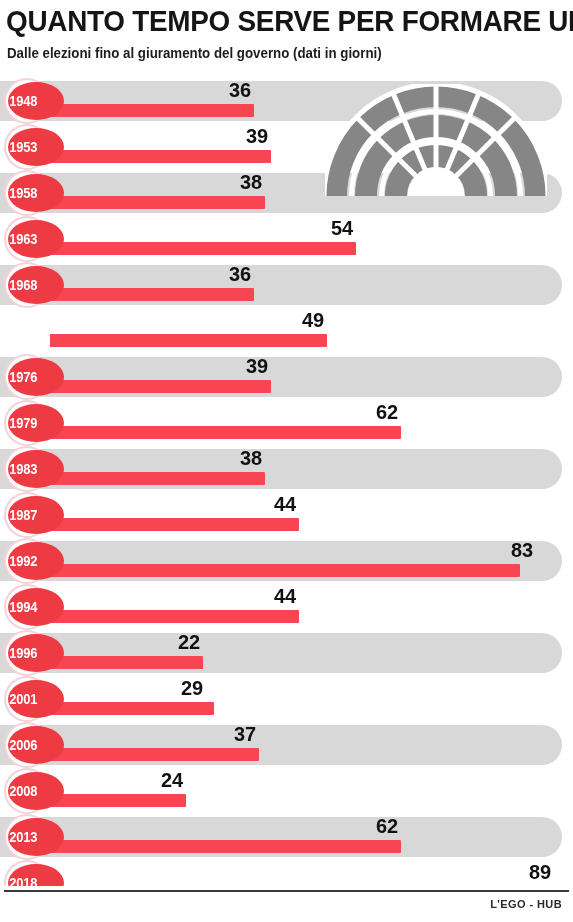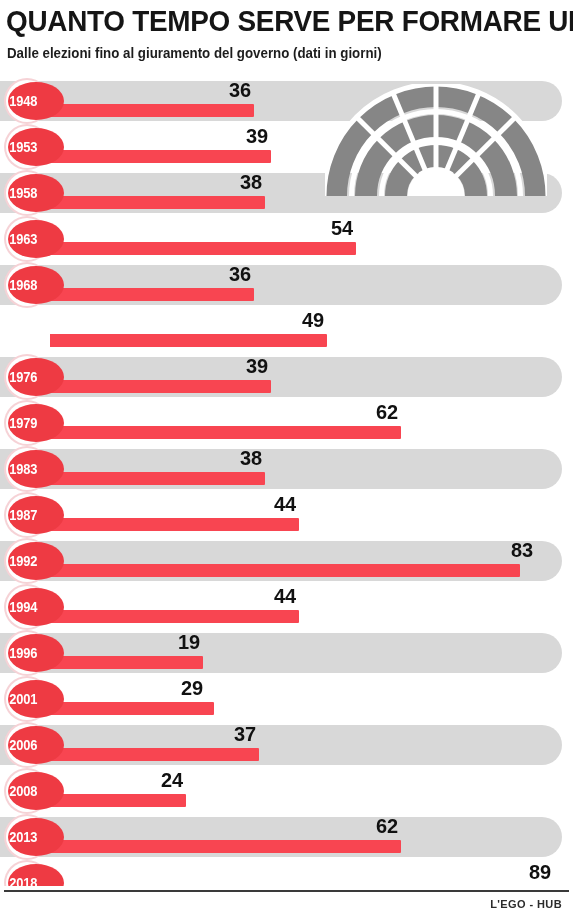--- a/index.html
+++ b/index.html
@@ -352,21 +352,21 @@
           <div class="badge-ring"></div>
           <div class="badge-disc">
             <span class="badge-label">1994</span>
           </div>
         </div>
       </div>
       <div class="row" style="top: 552px;">
         <div class="row-bg"></div>
         <div class="track"></div>
         <div class="bar" style="left: 50px; width: 153px;"></div>
-        <div class="value" style="left: 189px;">19</div>
+        <div class="value" style="left: 189px;">22</div>
         <div class="badge">
           <div class="badge-outer"></div>
           <div class="badge-ring"></div>
           <div class="badge-disc">
             <span class="badge-label">1996</span>
           </div>
         </div>
       </div>
       <div class="row band-white" style="top: 598px;">
         <div class="row-bg"></div>

